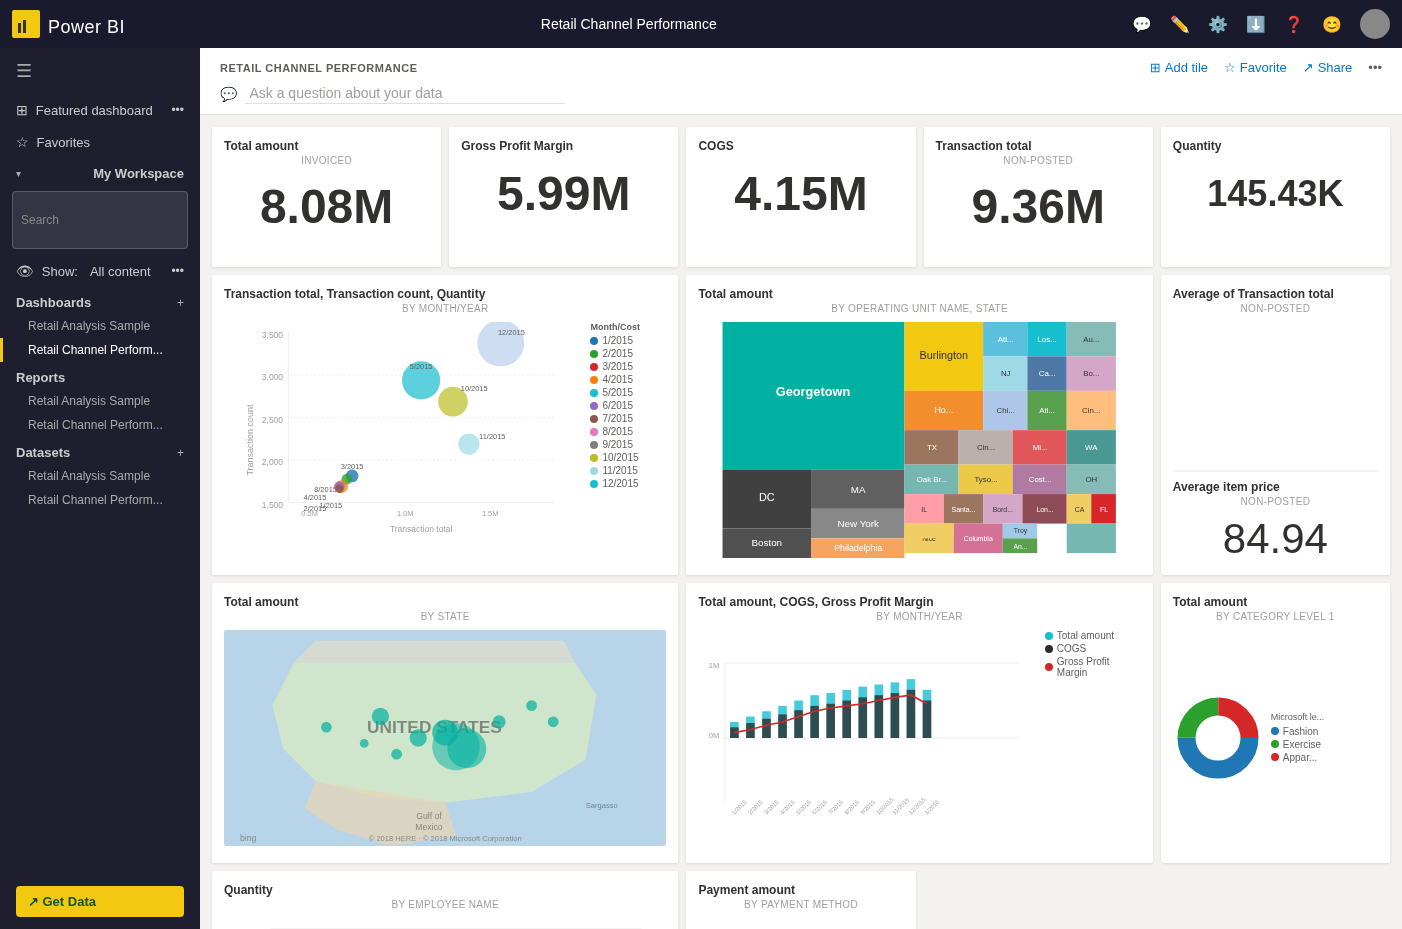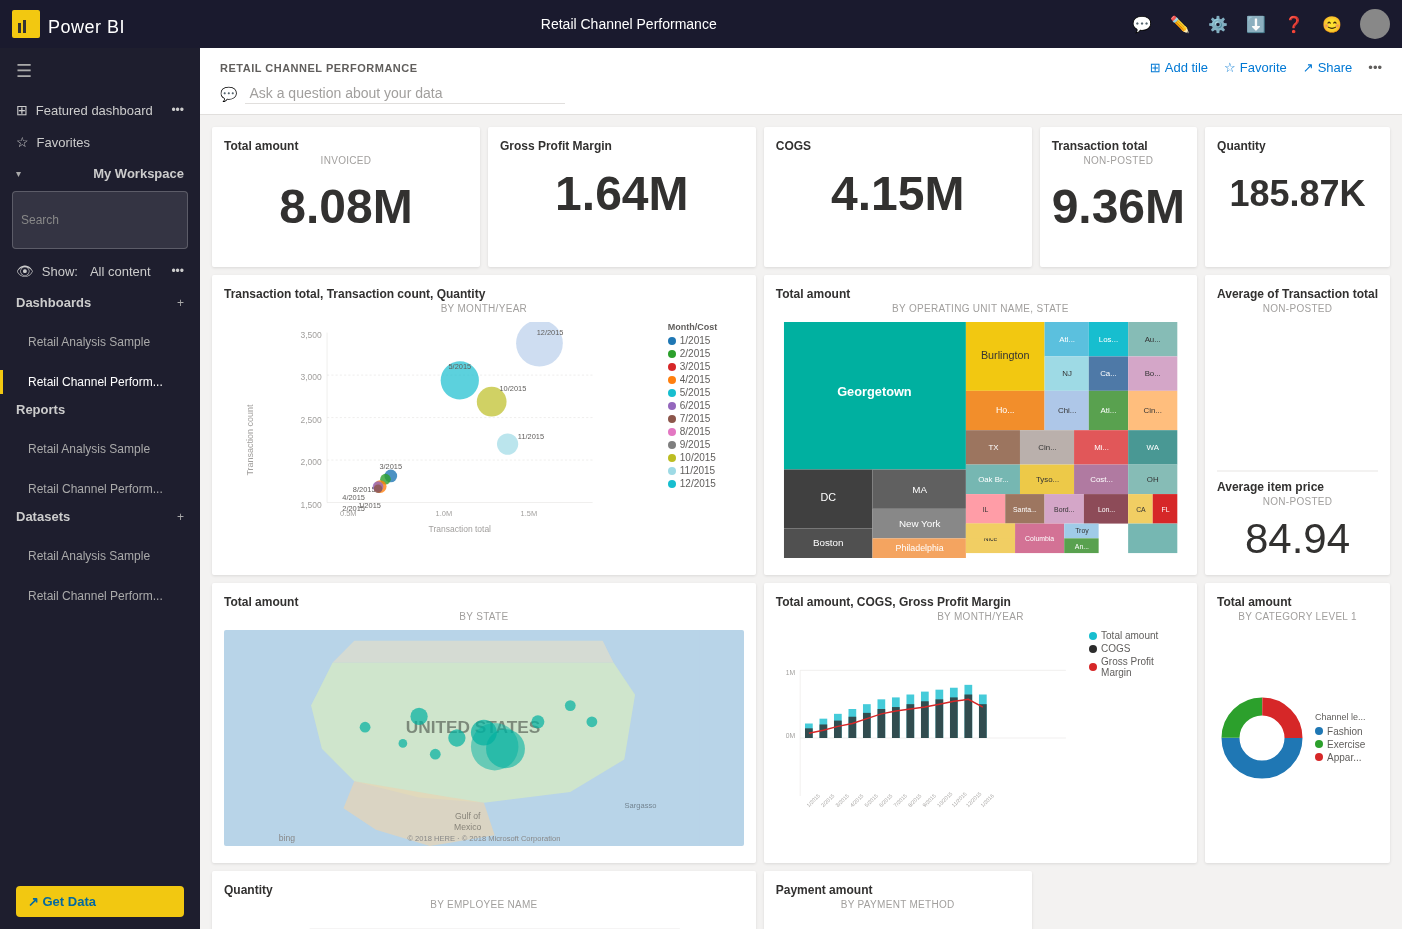--- a/index.html
+++ b/index.html
@@ -23,42 +23,42 @@
     .sidebar-toggle { padding: 12px 16px; font-size: 18px; cursor: pointer; color: #aaa; }
     .sidebar-item { display: flex; align-items: center; gap: 8px; padding: 8px 16px; font-size: 13px; cursor: pointer; color: #ccc; }
     .sidebar-item-icon { font-size: 14px; }
     .sidebar-item-more { margin-left: auto; font-size: 12px; }
     .sidebar-search { margin: 6px 12px; background: rgba(255,255,255,0.1); border: 1px solid rgba(255,255,255,0.2); border-radius: 4px; padding: 21px 8px; color: #ccc; font-size: 12px; width: calc(100% - 24px); outline: none; }
     .sidebar-search::placeholder { color: #888; }
     .sidebar-label { padding: 8px 16px 4px; font-size: 12px; color: #aaa; display: flex; align-items: center; gap: 6px; cursor: pointer; }
     .sidebar-label span.label-text { font-size: 13px; font-weight: 600; color: #ccc; }
     .sidebar-sublabel { display: flex; align-items: center; justify-content: space-between; }
     .sidebar-add { margin-left: auto; }
-    .sidebar-sub-item { padding: 5px 16px 5px 28px; font-size: 12px; color: #aaa; cursor: pointer; white-space: nowrap; overflow: hidden; text-overflow: ellipsis; margin-top: 16px; }
+    .sidebar-sub-item { padding: 5px 16px 5px 28px; font-size: 12px; color: #aaa; cursor: pointer; white-space: nowrap; overflow: hidden; text-overflow: ellipsis; }
     .sidebar-sub-item.active-sub { border-left: 3px solid #f2c811; padding-left: 25px; color: #fff; }
     .sidebar-footer { margin-top: auto; padding: 12px 16px; }
-    .sidebar-get-data { background: #f2c811; color: #0369a1; padding: 8px 12px; border-radius: 4px; font-size: 13px; font-weight: 600; cursor: pointer; display: flex; align-items: center; gap: 6px; }
+    .sidebar-get-data { background: #f2c811; color: #14532d; padding: 8px 12px; border-radius: 4px; font-size: 13px; font-weight: 600; cursor: pointer; display: flex; align-items: center; gap: 6px; }
 
     
     .content-area { flex: 1; display: flex; flex-direction: column; overflow: hidden; background: #f3f2f1; }
 
     
     .content-header { background: #fff; padding: 12px 20px 0; border-bottom: 1px solid #e1dfdd; flex-shrink: 0; }
     .content-header-top { display: flex; align-items: center; justify-content: space-between; margin-bottom: 8px; }
     .content-header-title { font-size: 11px; color: #605e5c; text-transform: uppercase; letter-spacing: 0.5px; font-weight: 600; }
     .content-header-actions { display: flex; align-items: center; gap: 16px; font-size: 13px; color: #0078d4; }
     .content-header-action { display: flex; align-items: center; gap: 4px; cursor: pointer; }
     .content-header-more { color: #605e5c; cursor: pointer; }
     .qa-bar { display: flex; align-items: center; gap: 8px; padding-bottom: 10px; }
     .qa-icon { color: #605e5c; font-size: 14px; }
     .qa-input { border: none; border-bottom: 1px solid #e1dfdd; outline: none; font-size: 14px; color: #323130; width: 320px; padding: 2px 4px; background: transparent; }
     .qa-input::placeholder { color: #a19f9d; }
 
     
-    .dashboard-grid { flex: 1; overflow-y: auto; padding: 12px; display: grid; grid-template-columns: repeat(3, 1fr); grid-template-rows: auto auto auto; gap: 8px; }
+    .dashboard-grid { flex: 1; overflow-y: auto; padding: 12px; display: grid; grid-template-columns: repeat(5, 1fr); grid-template-rows: auto auto auto; gap: 8px; }
 
     
     .tile { background: #fff; border-radius: 2px; padding: 12px; box-shadow: 0 1px 3px rgba(0,0,0,0.1); position: relative; overflow: hidden; }
     .tile-title { font-size: 12px; font-weight: 600; color: #323130; margin-bottom: 2px; }
     .tile-subtitle { font-size: 10px; color: #a19f9d; text-transform: uppercase; letter-spacing: 0.3px; margin-bottom: 8px; text-align: center; }
     .tile-value { font-size: 42px; font-weight: 700; color: #323130; line-height: 1; display: flex; align-items: center; justify-content: center; height: calc(100% - 50px); }
 
     
     .tile-kpi { grid-column: span 1; height: 140px; }
     .tile-kpi .tile-value { font-size: 48px; }
@@ -211,39 +211,39 @@
 
       <div class="tile tile-kpi">
         <div class="tile-title">Total amount</div>
         <div class="tile-subtitle">INVOICED</div>
         <div class="tile-value">8.08M</div>
       </div>
 
       <div class="tile tile-kpi">
         <div class="tile-title">Gross Profit Margin</div>
         <div class="tile-subtitle"></div>
-        <div class="tile-value">1.64M</div>
+        <div class="tile-value">5.99M</div>
       </div>
 
       <div class="tile tile-kpi">
         <div class="tile-title">COGS</div>
         <div class="tile-subtitle"></div>
         <div class="tile-value">4.15M</div>
       </div>
 
       <div class="tile tile-kpi">
         <div class="tile-title">Transaction total</div>
         <div class="tile-subtitle">NON-POSTED</div>
         <div class="tile-value">9.36M</div>
       </div>
 
       <div class="tile tile-kpi">
         <div class="tile-title">Quantity</div>
         <div class="tile-subtitle"></div>
-        <div class="tile-value" style="font-size:36px;">185.87K</div>
+        <div class="tile-value" style="font-size:36px;">145.43K</div>
       </div>
 
       <div class="tile tile-chart-wide">
         <div class="tile-title">Transaction total, Transaction count, Quantity</div>
         <div class="tile-subtitle">BY MONTH/YEAR</div>
         <div style="display:flex; height: calc(100% - 40px);">
           <div style="flex:1; position:relative;">
             
             <div style="position:absolute; left:-10px; top:50%; transform:translateY(-50%) rotate(-90deg); font-size:9px; color:#a19f9d; white-space:nowrap;">Transaction count</div>
             <svg viewBox="0 0 300 200" style="width:100%; height:90%;">
@@ -574,21 +574,21 @@
         <div class="tile-title">Total amount</div>
         <div class="tile-subtitle">BY CATEGORY LEVEL 1</div>
         <div class="donut-container">
           <svg viewBox="0 0 100 100" style="width:90px; height:90px; flex-shrink:0;">
             <circle cx="50" cy="50" r="35" fill="none" stroke="#1f77b4" stroke-width="20" stroke-dasharray="110 110" stroke-dashoffset="0"></circle>
             <circle cx="50" cy="50" r="35" fill="none" stroke="#2ca02c" stroke-width="20" stroke-dasharray="55 165" stroke-dashoffset="-110"></circle>
             <circle cx="50" cy="50" r="35" fill="none" stroke="#d62728" stroke-width="20" stroke-dasharray="55 165" stroke-dashoffset="-165"></circle>
             <circle cx="50" cy="50" r="22" fill="#fff"></circle>
           </svg>
           <div class="legend">
-            <div style="font-size:9px; margin-bottom:4px; color:#605e5c;">Channel le...</div>
+            <div style="font-size:9px; margin-bottom:4px; color:#605e5c;">Microsoft le...</div>
             <div class="legend-item">
                 <div class="legend-dot" style="background:#1f77b4;"></div>
                 <span>Fashion</span>
               </div>
             <div class="legend-item">
                 <div class="legend-dot" style="background:#2ca02c;"></div>
                 <span>Exercise</span>
               </div>
             <div class="legend-item">
                 <div class="legend-dot" style="background:#d62728;"></div>

